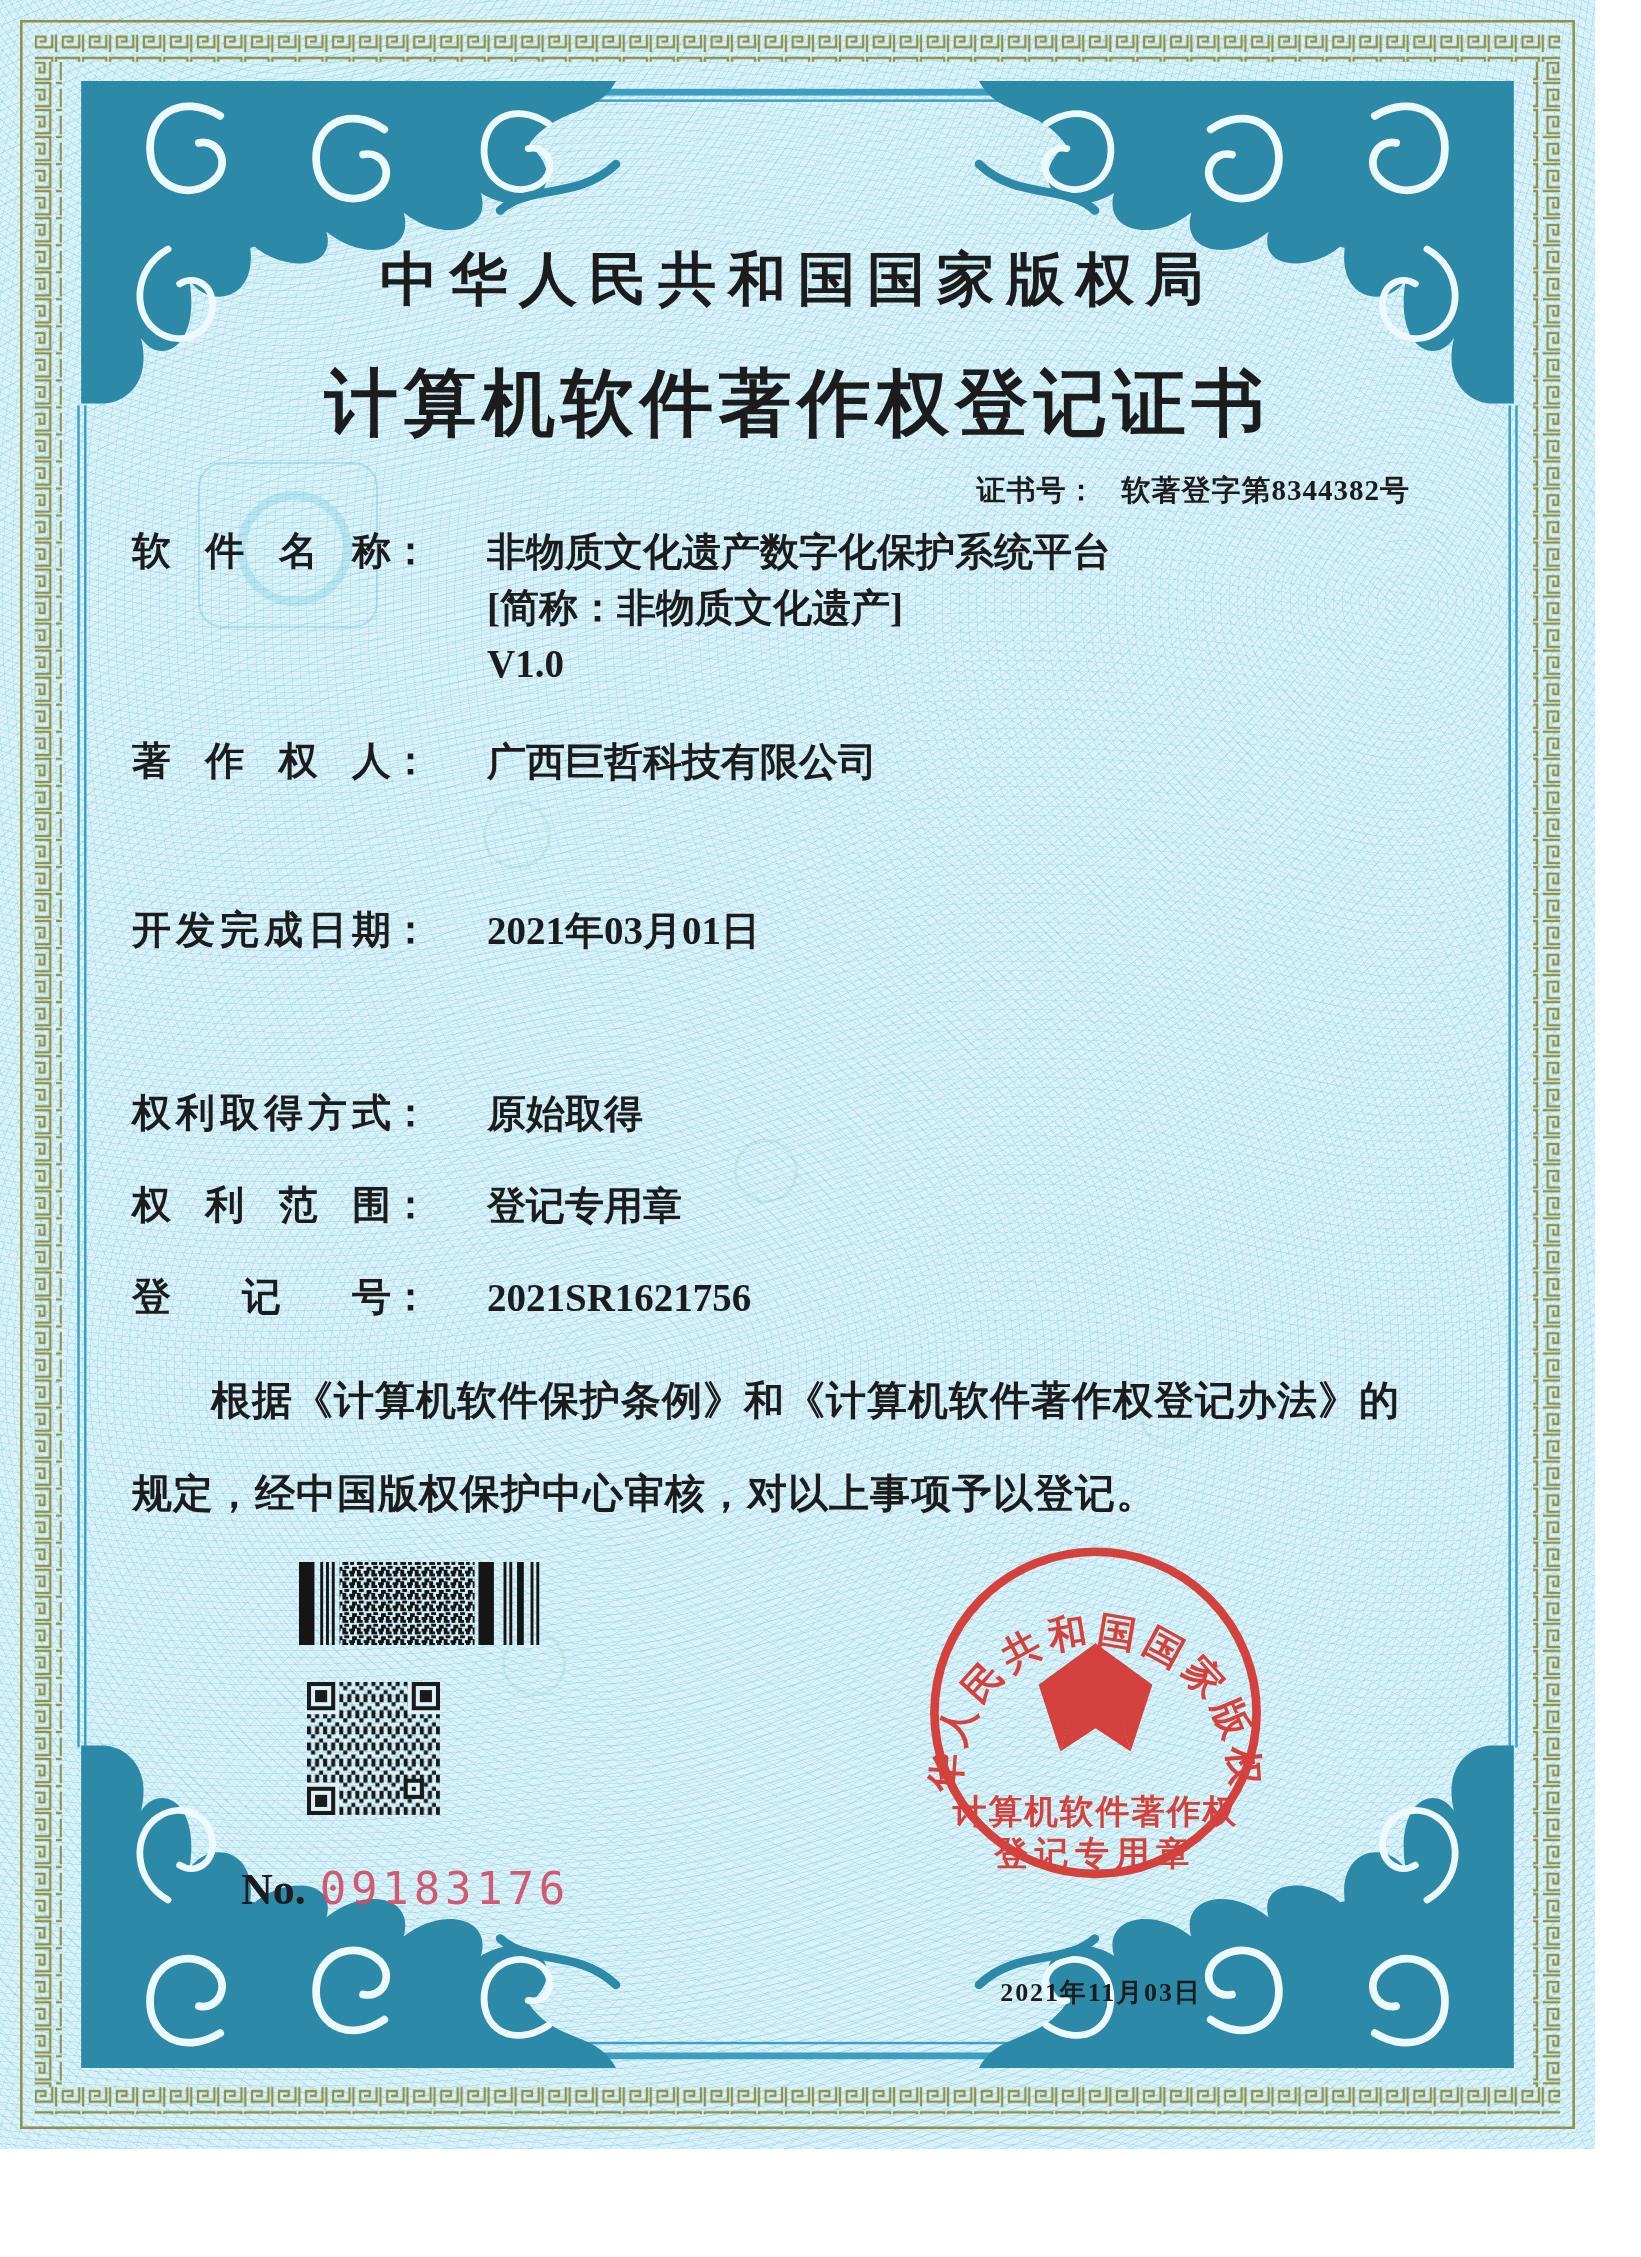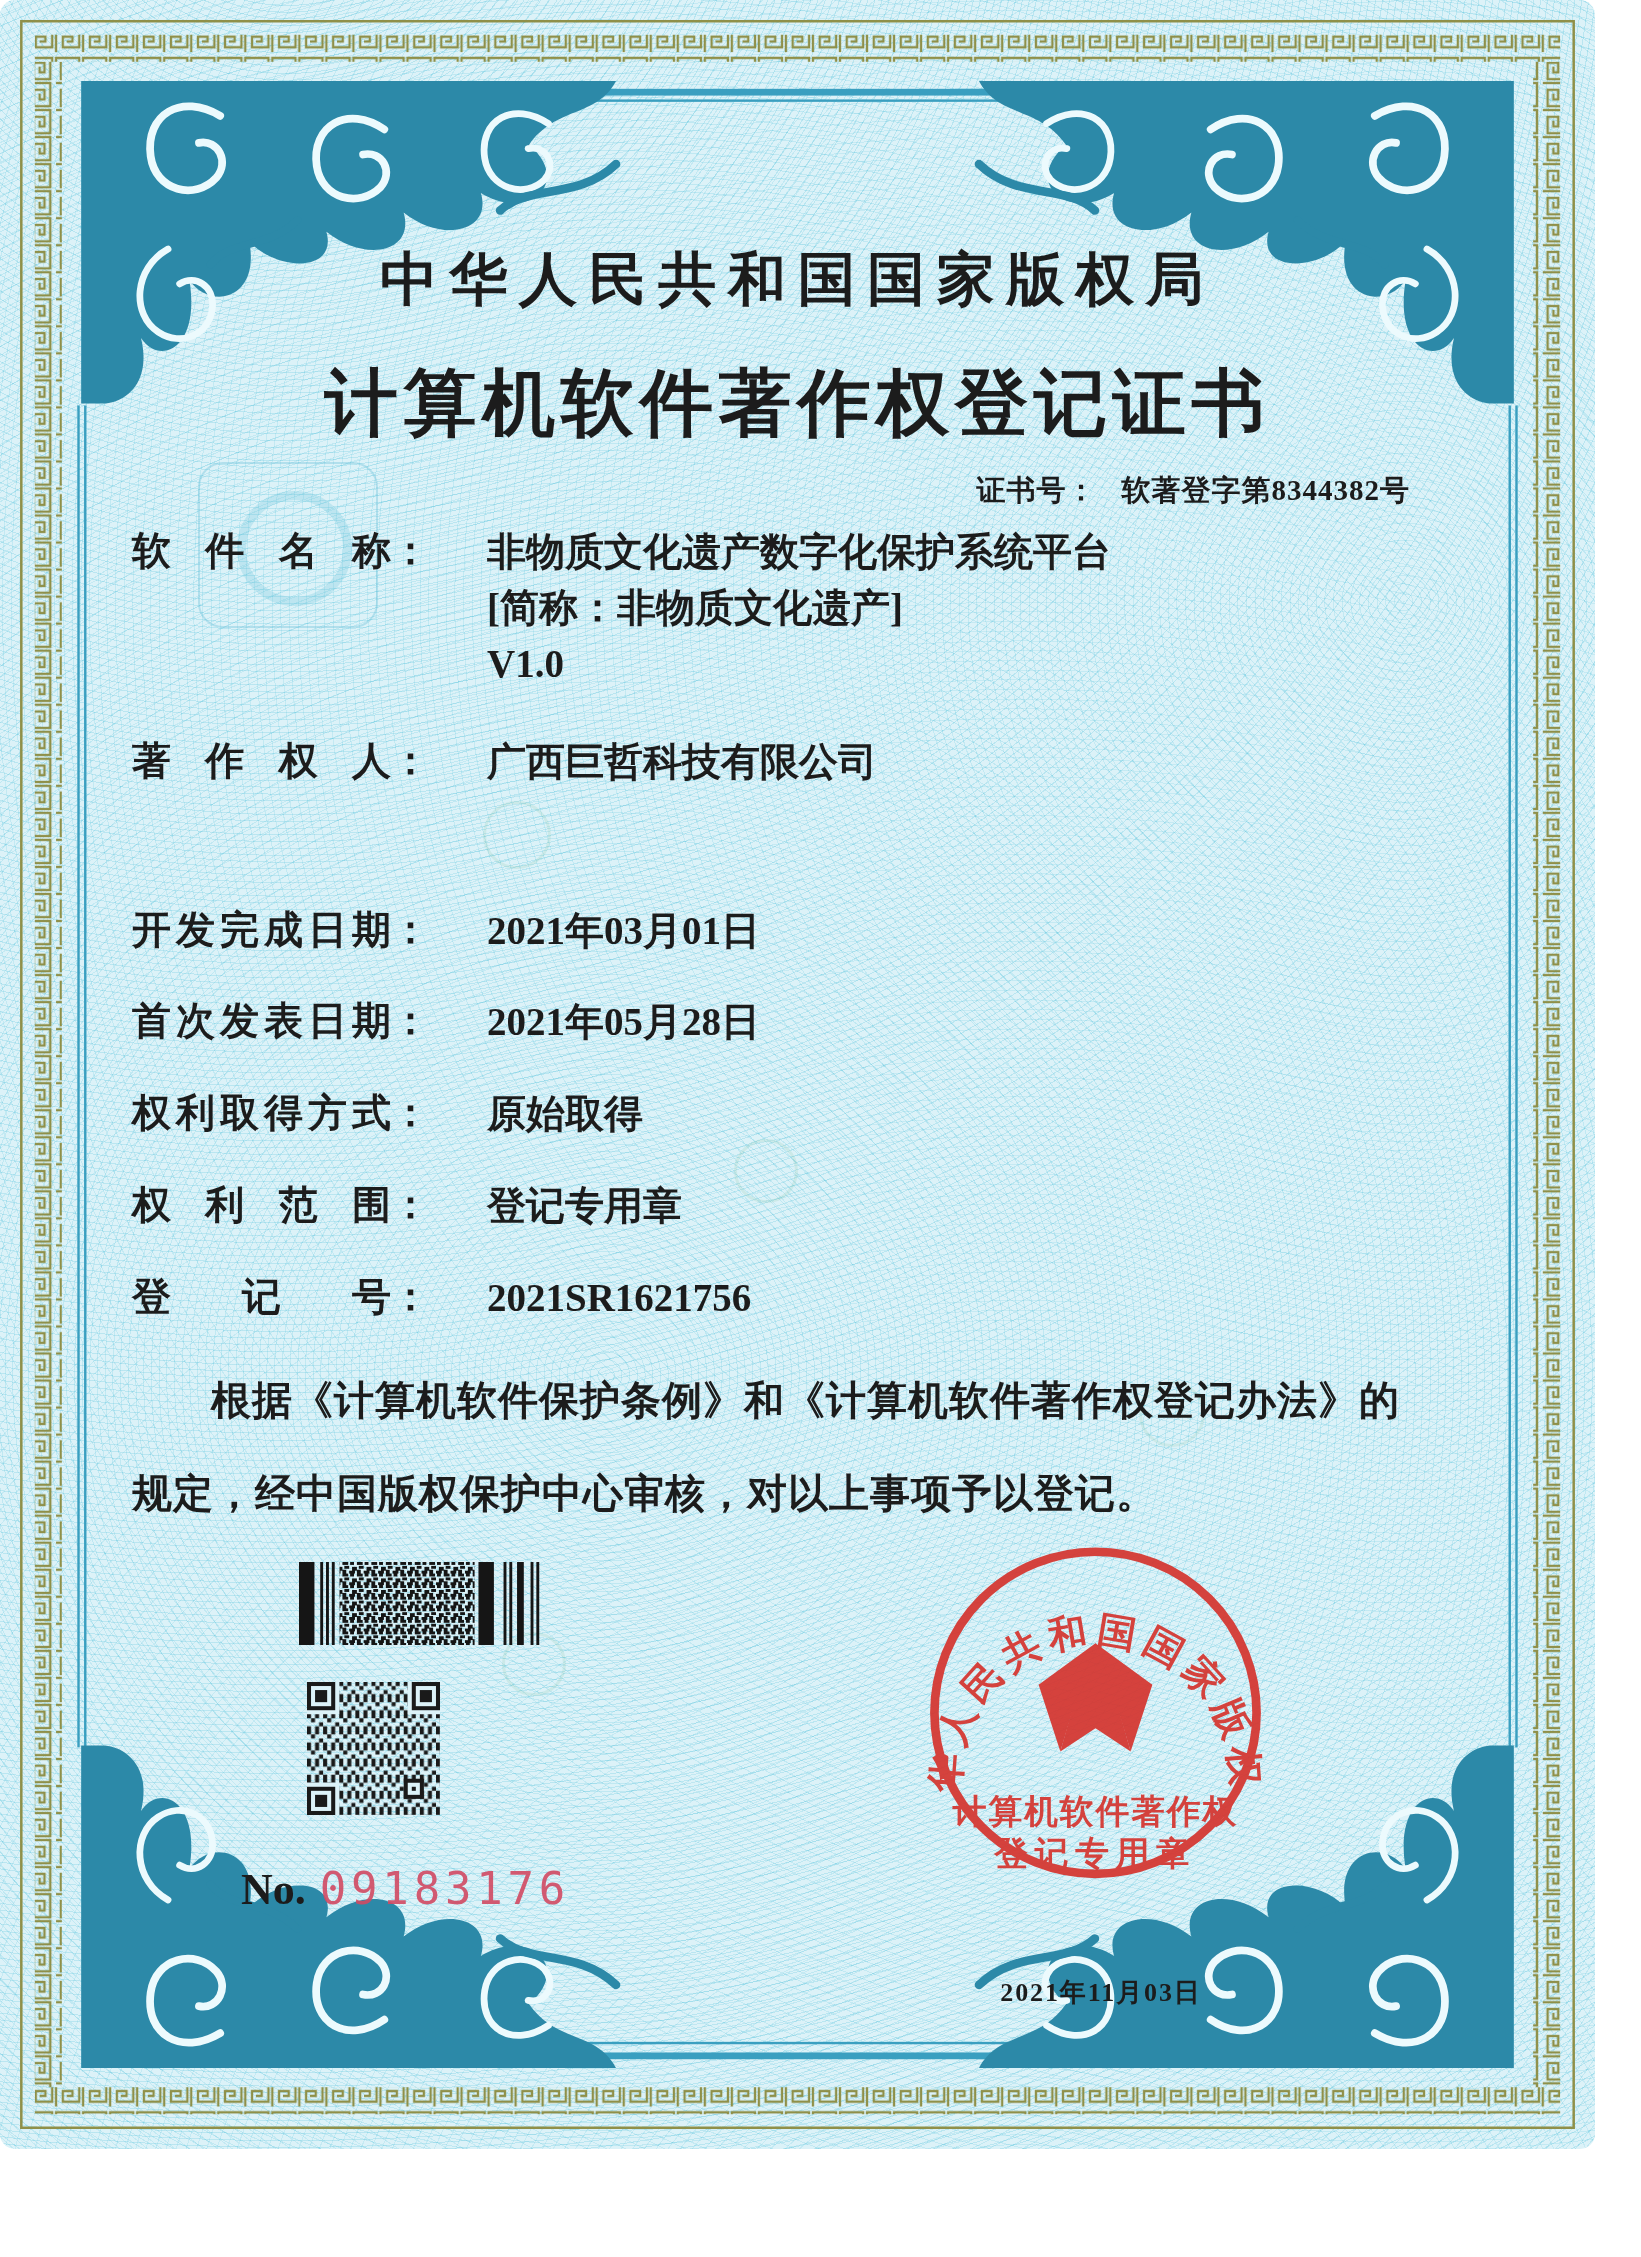--- a/index.html
+++ b/index.html
@@ -10,21 +10,20 @@
     position:relative;overflow:hidden;
   }
   .paper{
     position:absolute;left:0;top:0;width:1595px;height:2149px;
     background-color:#dcf2f8;
     background-image:
       repeating-radial-gradient(circle at 18% -8%,  rgba(62,186,214,0.22) 0 1px, transparent 1px 6.8px),
       repeating-radial-gradient(circle at 88% 28%,  rgba(62,186,214,0.16) 0 1px, transparent 1px 8.7px),
       repeating-radial-gradient(circle at 38% 64%,  rgba(62,186,214,0.18) 0 1px, transparent 1px 7.7px),
       repeating-radial-gradient(circle at 64% 112%, rgba(62,186,214,0.15) 0 1px, transparent 1px 9.7px);
-    border-radius: 15px;
   }
   .border-art{position:absolute;left:0;top:0;z-index:1;}
   .txt{position:absolute;z-index:3;color:#1c1c1c;}
   .title1{
     left:0;top:241px;width:1595px;text-align:center;
     font-size:58px;font-weight:700;letter-spacing:11.6px;
   }
   .title2{
     left:0;top:355px;width:1595px;text-align:center;
     font-size:73px;font-weight:700;letter-spacing:5.8px;
@@ -140,24 +139,20 @@
   <div class="txt frow" style="top:726px;position:absolute;margin-top:8px;">
     <span class="flabel">著 作 权 人</span><span>：</span>
     <span class="fvalue">广西巨哲科技有限公司</span>
   </div>
 
   <div class="txt frow" style="top:903px;position:absolute;">
     <span class="flabel">开发完成日期</span><span>：</span>
     <span class="fvalue">2021年03月01日</span>
   </div>
 
-  <div class="txt frow" style="top:994px;position:absolute;">
-    <span class="flabel">首次发表日期</span><span>：</span>
-    <span class="fvalue">2021年05月28日</span>
-  </div>
 
   <div class="txt frow" style="top:1086px;position:absolute;">
     <span class="flabel">权利取得方式</span><span>：</span>
     <span class="fvalue">原始取得</span>
   </div>
 
   <div class="txt frow" style="top:1178px;position:absolute;">
     <span class="flabel">权 利 范 围</span><span>：</span>
     <span class="fvalue">登记专用章</span>
   </div>

